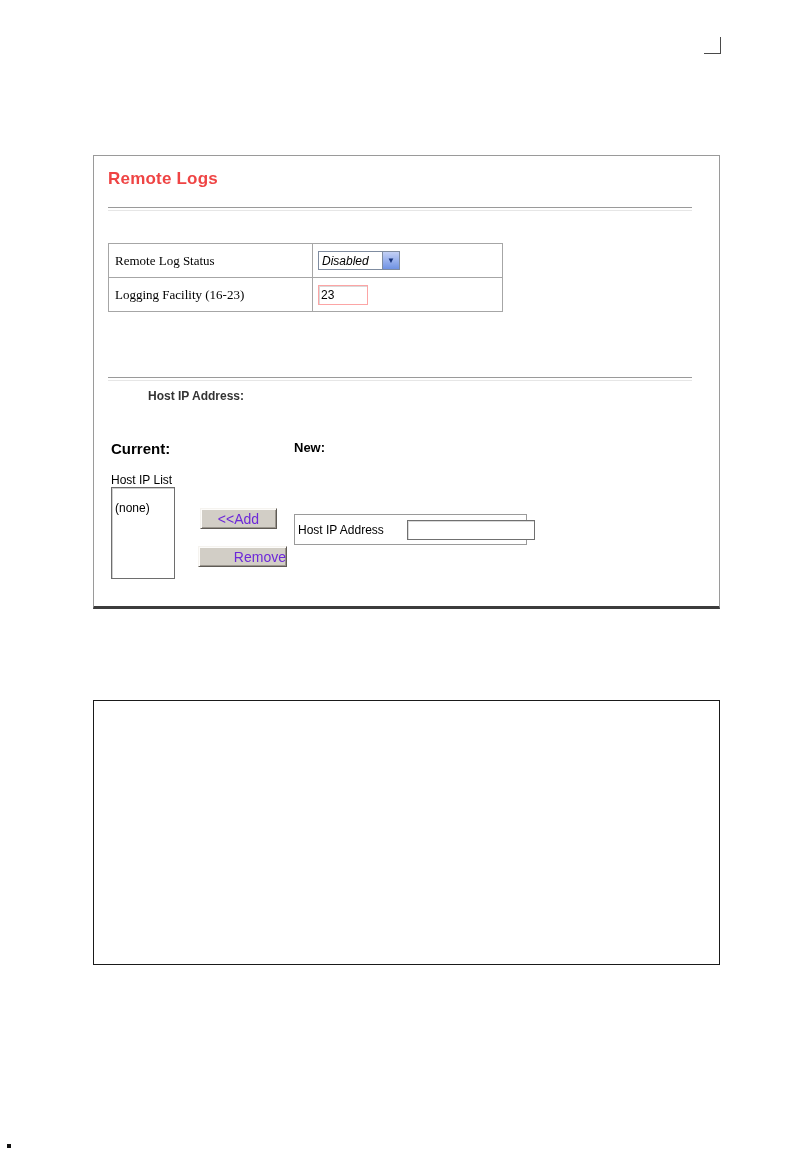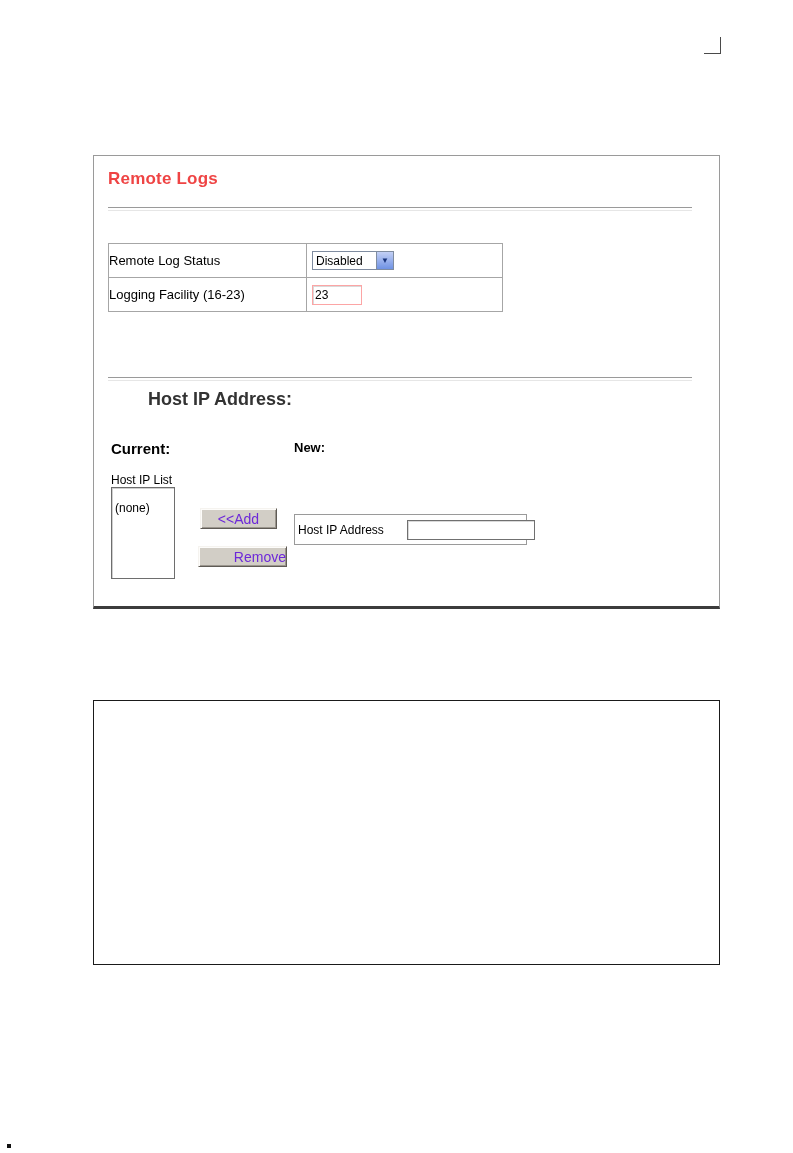--- a/index.html
+++ b/index.html
@@ -34,42 +34,42 @@
   .rule-2{top:221px;}
   
   .settings-table{
     position:absolute;left:14px;top:87px;width:395px;
     border-collapse:collapse;table-layout:fixed;
   }
   .settings-table td{
     border:1px solid #a6a6a6;height:33px;vertical-align:middle;
     font-size:13px;padding:0;
   }
-  .settings-table td.lbl{width:197px;}
+  .settings-table td.lbl{width:197px;padding-left:6px;font-family:Liberation Serif, serif;}
   .settings-table td.ctl{padding-left:5px;}
   .combo{
     display:inline-flex;width:82px;height:19px;box-sizing:border-box;
     border:1px solid #7f8ca0;background:#fff;align-items:stretch;
     vertical-align:middle;cursor:default;
   }
-  .combo-text{flex:1;font-size:12px;padding:2px 0 0 3px;overflow:hidden;white-space:nowrap;}
+  .combo-text{flex:1;font-size:12px;padding:2px 0 0 3px;overflow:hidden;white-space:nowrap;font-style:italic;}
   .combo-arrow{
     width:16px;display:flex;align-items:center;justify-content:center;
     background:linear-gradient(#c3d0f5,#6f92e4);
     border-left:1px solid #7f8ca0;color:#17327a;font-size:8px;line-height:1;
   }
   .txt{
     width:44px;height:16px;box-sizing:content-box;
     border:1px solid #fca5a5;box-shadow:inset 1px 1px 0 #d9d9d9;
     font-size:12px;padding:1px 2px;font-family:inherit;
   }
   
   .host-heading{
     position:absolute;left:14px;top:233px;margin:0;
-    font-size:18px;font-weight:bold;color:#333;padding-left:40px;
+    font-size:12px;font-weight:bold;color:#333;padding-left:40px;
   }
   .current-label{position:absolute;left:17px;top:284px;font-size:15px;font-weight:bold;}
   .new-label{position:absolute;left:200px;top:284px;font-size:13px;font-weight:bold;}
   .list-label{position:absolute;left:17px;top:317px;font-size:12px;}
   .list-box{
     position:absolute;left:17px;top:331px;width:62px;height:90px;
     background:#fff;border:1px solid #6e6e6e;
     box-shadow:inset 1px 1px 0 #cfcfcf;overflow:hidden;
   }
   .list-item{font-size:12px;padding:13px 3px;}

